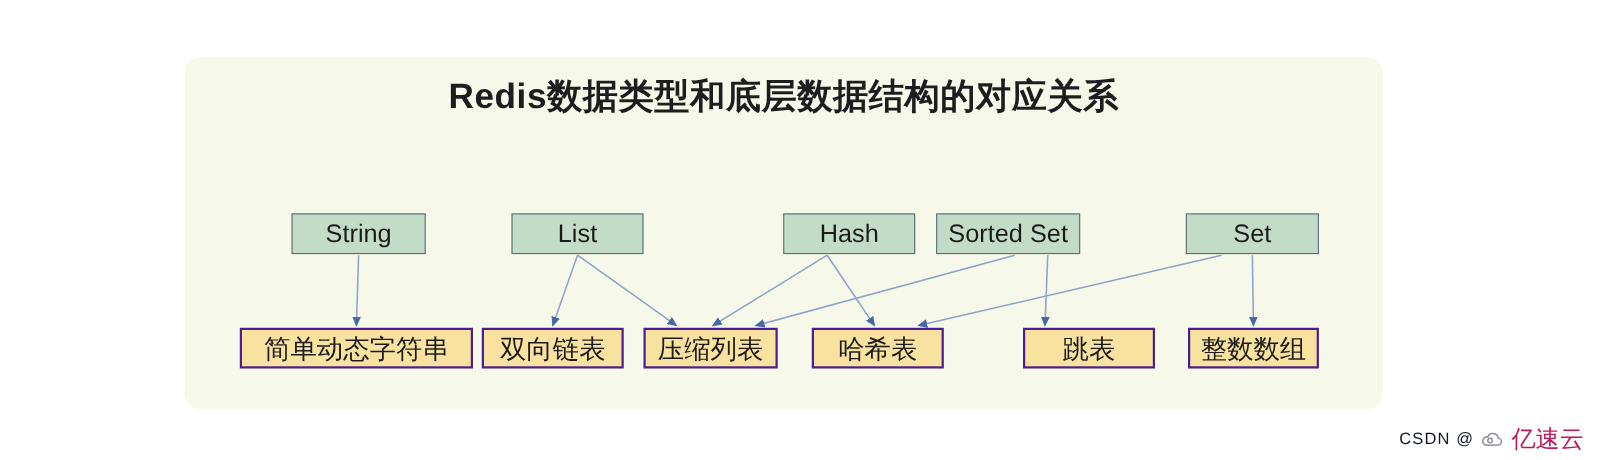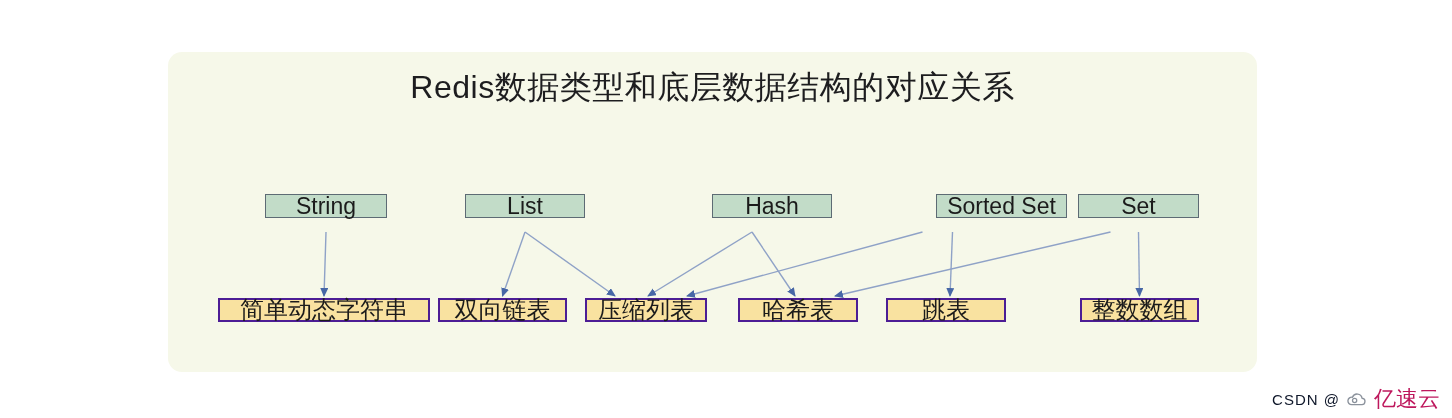--- a/index.html
+++ b/index.html
@@ -20,27 +20,27 @@
     width: 1089px; height: 320px;
     background: #f6f8e9;
     border-radius: 14px;
   }
   .title {
     position: absolute;
     left: 168px; top: 66px;
     width: 1089px;
     text-align: center;
     font-size: 32px;
-    font-weight: 400;
+    font-weight: 700;
     letter-spacing: 0.5px;
     color: #1d1d1f;
   }
   .node {
     position: absolute;
-    height: 24px;
+    height: 37px;
     box-sizing: border-box;
     display: flex;
     align-items: center;
     justify-content: center;
     color: #1b1b1b;
     white-space: nowrap;
   }
   .node.type {
     background: #c2dcc8;
     border: 1.5px solid #5d6b74;
@@ -78,28 +78,28 @@
 
 <div id="stage">
 
   <div class="panel"></div>
 
   <div class="title">Redis数据类型和底层数据结构的对应关系</div>
 
   <div class="node type" style="left:265px; top:194px; width:122px">String</div>
   <div class="node type" style="left:465px; top:194px; width:120px">List</div>
   <div class="node type" style="left:712px; top:194px; width:120px">Hash</div>
-  <div class="node type" style="left:936px; top:194px; width:131px">Sorted Set</div>
+  <div class="node type" style="left:851px; top:194px; width:131px">Sorted Set</div>
   <div class="node type" style="left:1078px; top:194px; width:121px">Set</div>
 
   <div class="node struct" style="left:218px; top:298px; width:212px">简单动态字符串</div>
   <div class="node struct" style="left:438px; top:298px; width:129px">双向链表</div>
   <div class="node struct" style="left:738px; top:298px; width:120px">哈希表</div>
   <div class="node struct" style="left:585px; top:298px; width:122px">压缩列表</div>
-  <div class="node struct" style="left:886px; top:298px; width:120px">跳表</div>
+  <div class="node struct" style="left:930px; top:298px; width:120px">跳表</div>
   <div class="node struct" style="left:1080px; top:298px; width:119px">整数数组</div>
 
   <svg id="edge-layer" viewBox="0 0 1452 418">
     <defs>
       <marker id="arrowhead" markerWidth="10" markerHeight="9" refX="8" refY="4" orient="auto" markerUnits="userSpaceOnUse">
         <path d="M0,0 L9,4 L0,8 Z" fill="#4767a6"></path>
       </marker>
     </defs>
   <line x1="326" y1="232" x2="324" y2="296" marker-end="url(#arrowhead)"></line>
       <line x1="525" y1="232" x2="502.5" y2="296" marker-end="url(#arrowhead)"></line>

